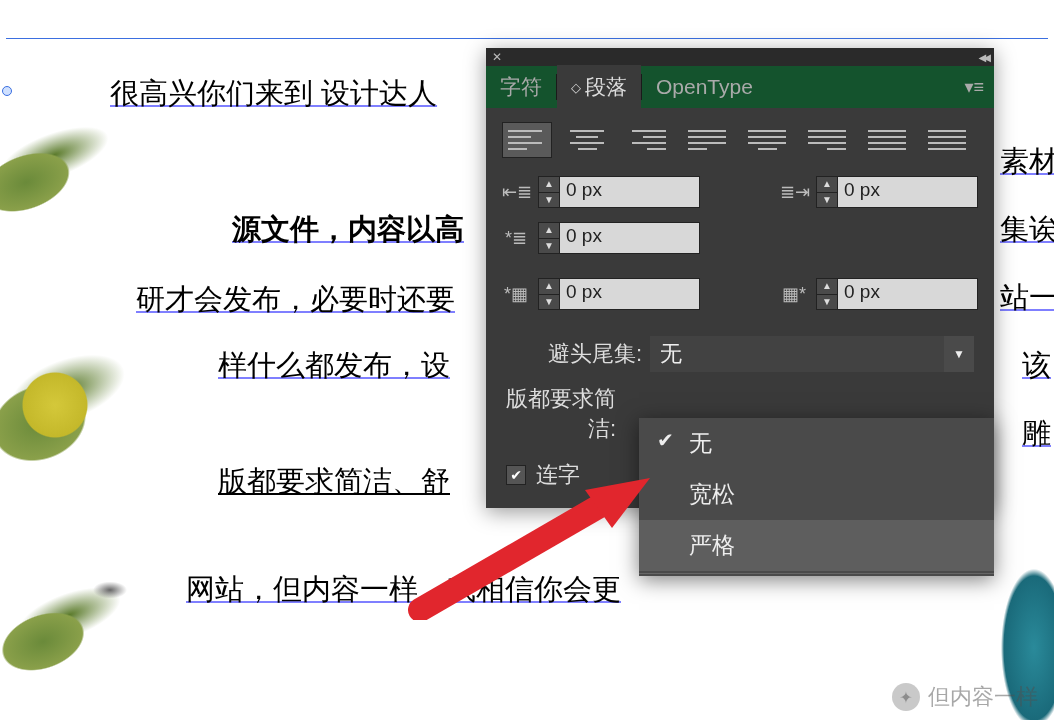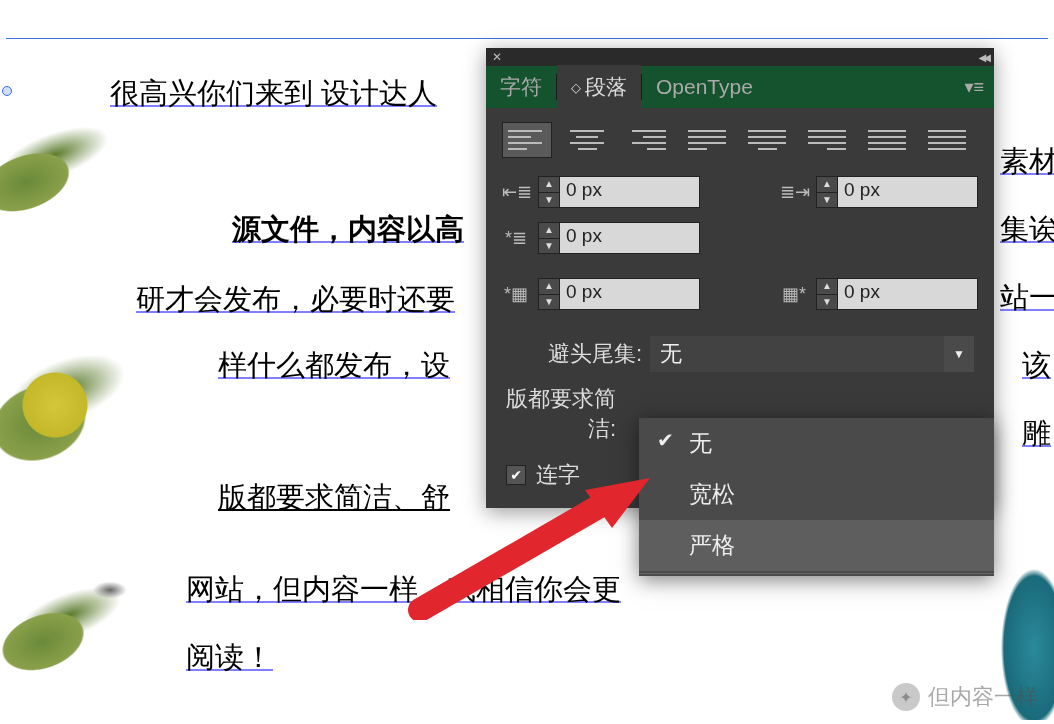--- a/index.html
+++ b/index.html
@@ -180,23 +180,22 @@
 <div class="canvas">
   <div style="position:absolute; left:110px; top:60px;" class="text-line">很高兴你们来到 设计达人</div>
   <div style="position:absolute; left:1000px; top:128px;" class="text-line">素材</div>
   <div style="position:absolute; left:232px; top:196px;font-weight:bold;" class="text-line">源文件，内容以高</div>
   <div style="position:absolute; left:1000px; top:196px;" class="text-line">集诶</div>
   <div style="position:absolute; left:136px; top:266px;" class="text-line">研才会发布，必要时还要</div>
   <div style="position:absolute; left:1000px; top:264px;" class="text-line">站一</div>
   <div style="position:absolute; left:218px; top:332px;" class="text-line">样什么都发布，设</div>
   <div style="position:absolute; left:1022px; top:332px;" class="text-line">该</div>
   <div style="position:absolute; left:1022px; top:400px;" class="text-line">雕</div>
-  <div style="position:absolute; left:218px; top:464px;text-decoration:underline;" class="text-line">版都要求简洁、舒</div>
+  <div style="position:absolute; left:218px; top:448px;text-decoration:underline;" class="text-line">版都要求简洁、舒</div>
   <div style="position:absolute; left:186px; top:556px;" class="text-line">网站，但内容一样，我相信你会更</div>
-  <div style="position:absolute; left:186px; top:624px;" class="text-line">阅读！</div>
 </div>
 
 <div class="panel">
   <div class="panel-titlebar">
     <span class="panel-close">✕</span>
     <span class="panel-collapse">◀◀</span>
   </div>
   <div class="panel-tabs">
     <div class="tab">
       <span>字符</span>

